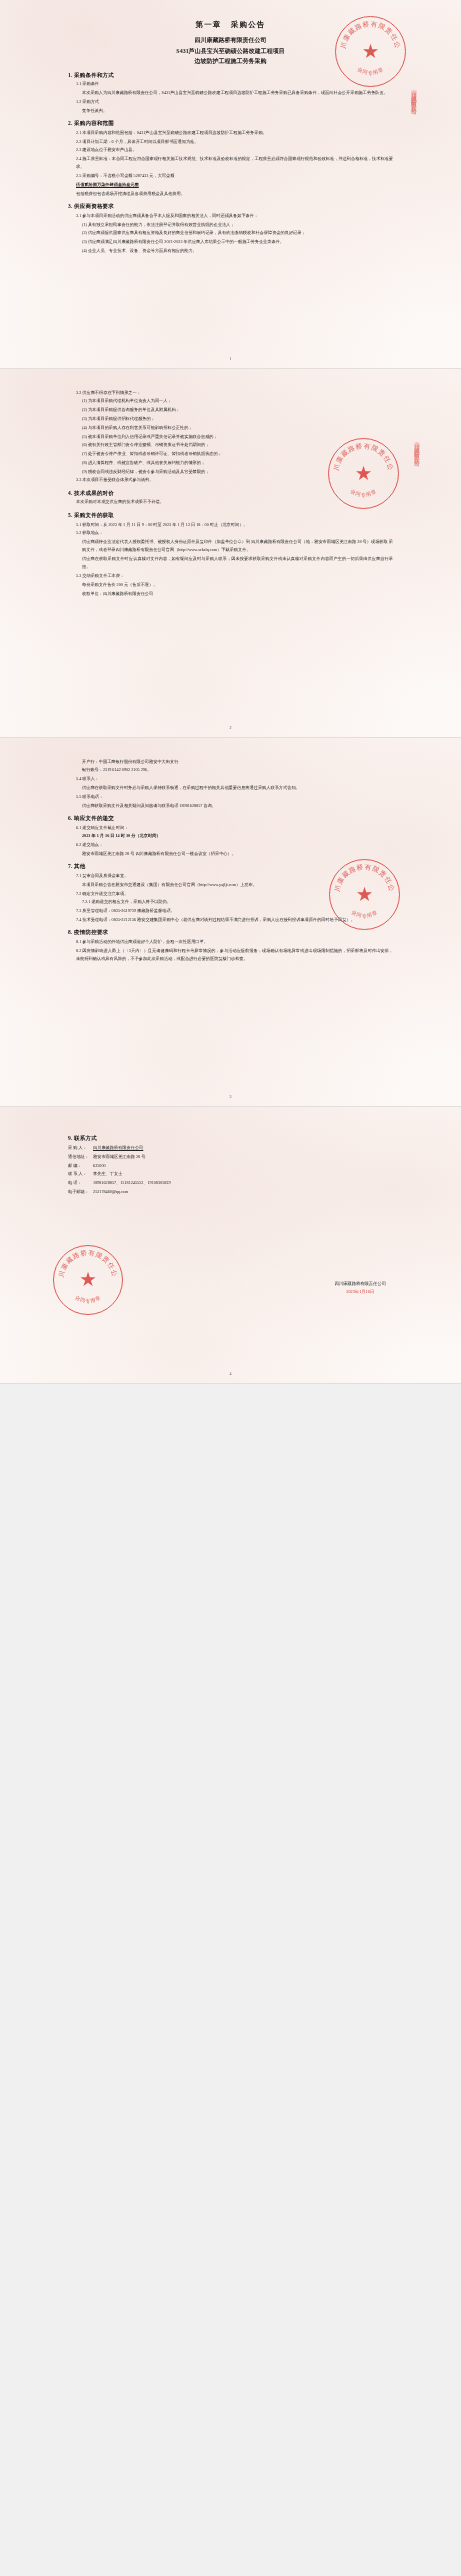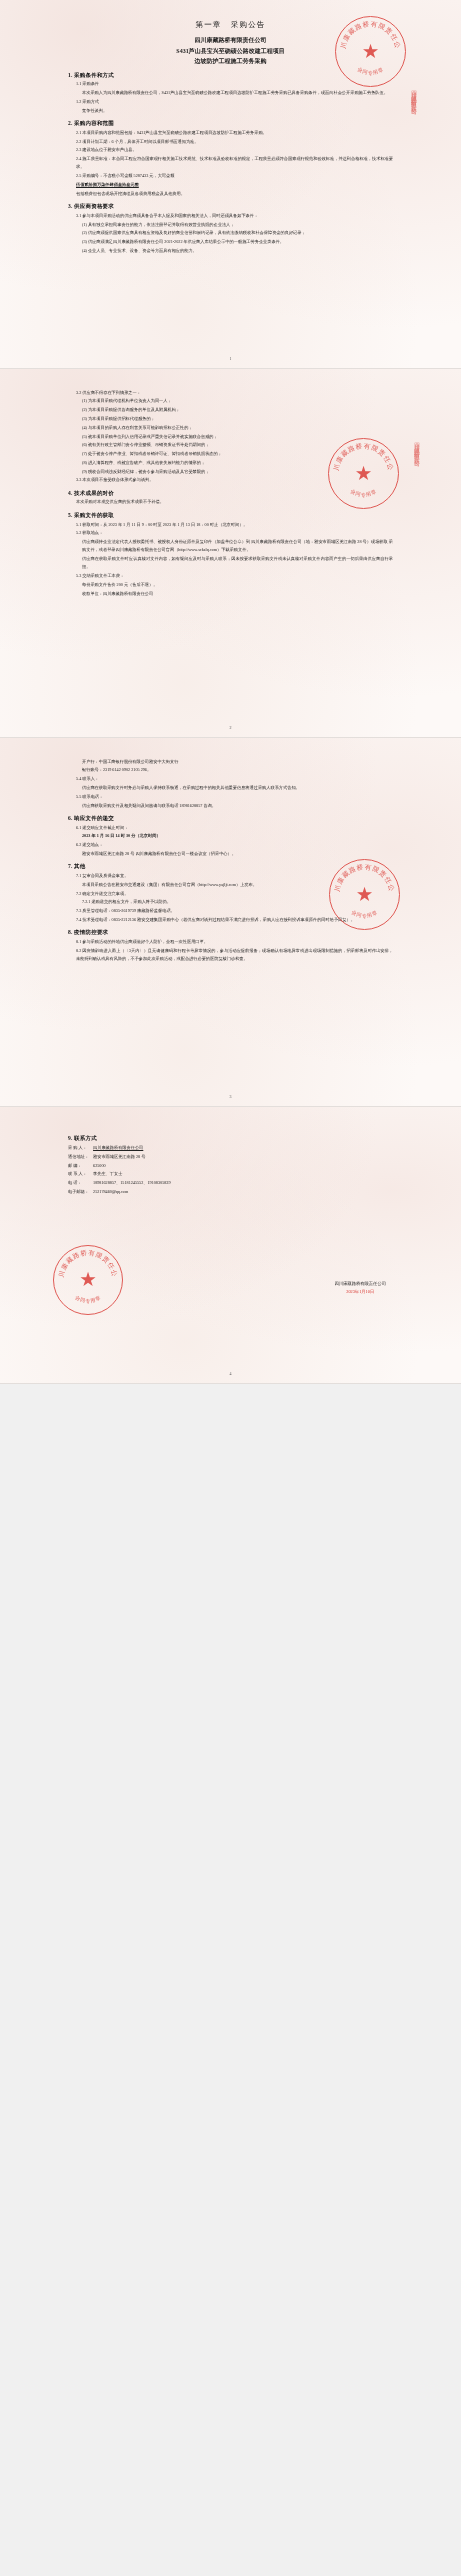--- a/index.html
+++ b/index.html
@@ -25,21 +25,21 @@
   .p1{height:369px;}
   .p2{height:369px;}
   .p3{height:369px;}
   .p4{height:277px;}
   .inner{position:relative;padding:19.6px 68px 0 68px;z-index:2;}
   .inner4{position:relative;padding:23px 68px 0 68px;z-index:2;}
 
   .chapter{
     text-align:center;
     font-size:7.5px;
-    font-weight:normal;
+    font-weight:bold;
     letter-spacing:1.2px;
     color:#1a1a1a;
     margin:0 0 5.8px 0;
   }
   .chapter .gap{display:inline-block;width:9.2px;}
   .title-line{
     text-align:center;
     font-size:6px;
     font-weight:bold;
     color:#1a1a1a;

